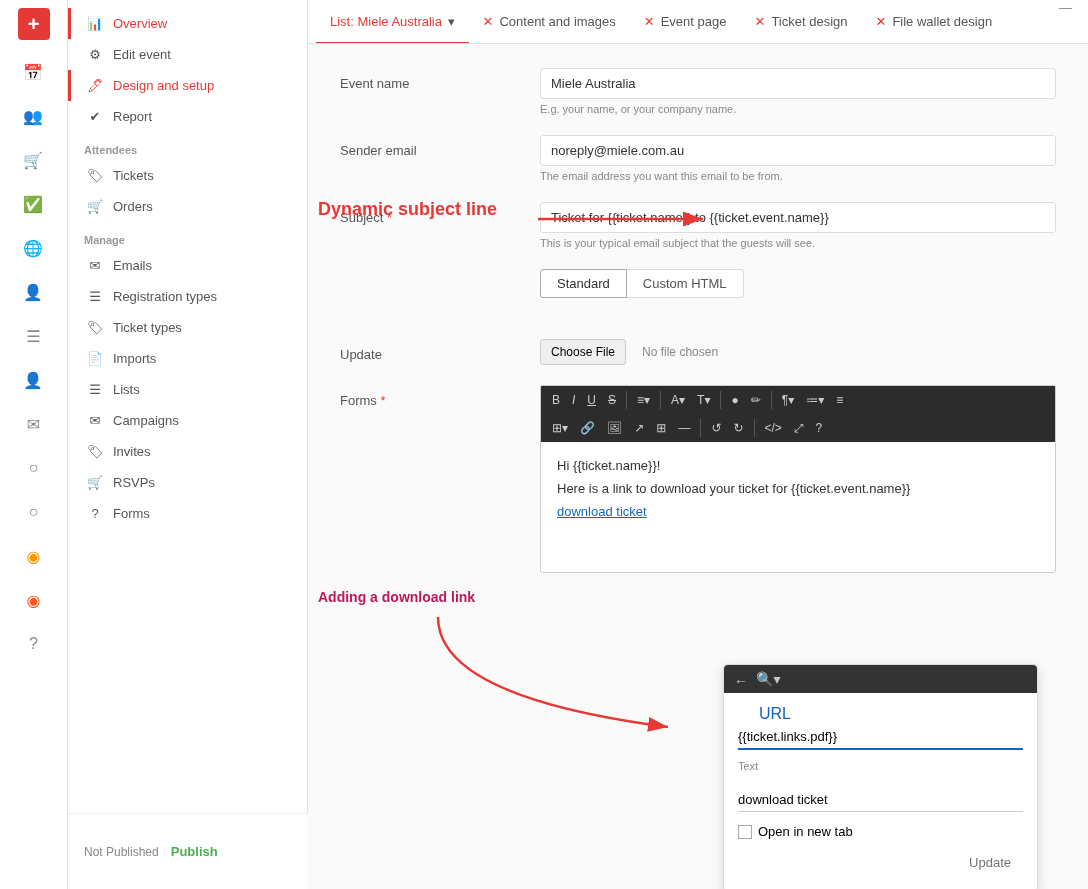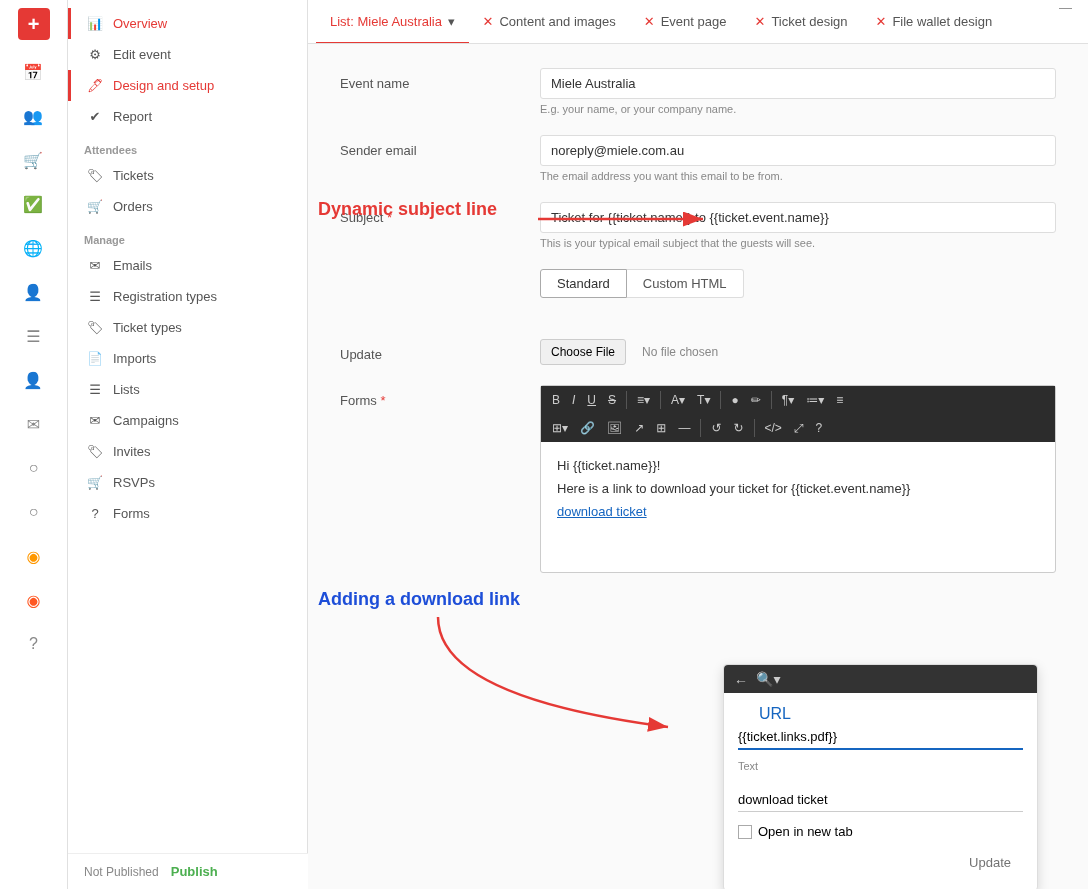--- a/index.html
+++ b/index.html
@@ -362,21 +362,21 @@
   </div>
   <div class="nav-item">
     <span class="nav-icon">🛒</span>
     <span>RSVPs</span>
   </div>
   <div class="nav-item">
     <span class="nav-icon">?</span>
     <span>Forms</span>
   </div>
 
-  <div style="margin-top: auto; padding: 10px 16px; display:flex; align-items:center; gap:12px; border-top:1px solid #eee; position:absolute; bottom:0; width:240px; background:#fff;">
+  <div style="margin-top: auto; padding: 30px 16px; display:flex; align-items:center; gap:12px; border-top:1px solid #eee; position:absolute; bottom:0; width:240px; background:#fff;">
     <span class="not-published">Not Published</span>
     <span class="publish-btn">Publish</span>
   </div>
 </div>
 
 <div class="main-content">
 
   <div class="tab-bar">
     <div class="tab active">
       <span>List: Miele Australia</span>
@@ -505,21 +505,21 @@
 
           <div class="rte-body">
             <p>Hi {{ticket.name}}!</p>
             <p>Here is a link to download your ticket for {{ticket.event.name}}</p>
             <p><span class="rte-link">download ticket</span></p>
           </div>
         </div>
       </div>
     </div>
 
-    <div style="position:absolute; top:545px; left:10px; color:#1d4ed8; font-size:18px; font-weight:700; z-index:10; pointer-events:none;">Adding a download link</div>
+    <div style="position:absolute; top:545px; left:10px; color:#be185d; font-size:14px; font-weight:700; z-index:10; pointer-events:none;">Adding a download link</div>
 
     <svg style="position:absolute; top:573px; left:80px; z-index:10; pointer-events:none;" width="350" height="130">
       <defs>
         <marker id="arrowhead2" markerWidth="8" markerHeight="6" refX="8" refY="3" orient="auto">
           <polygon points="0 0, 8 3, 0 6" fill="#e53935"></polygon>
         </marker>
       </defs>
       <path d="M 50 0 Q 50 80 280 110" stroke="#e53935" stroke-width="2.5" fill="none" marker-end="url(#arrowhead2)"></path>
     </svg>
 

